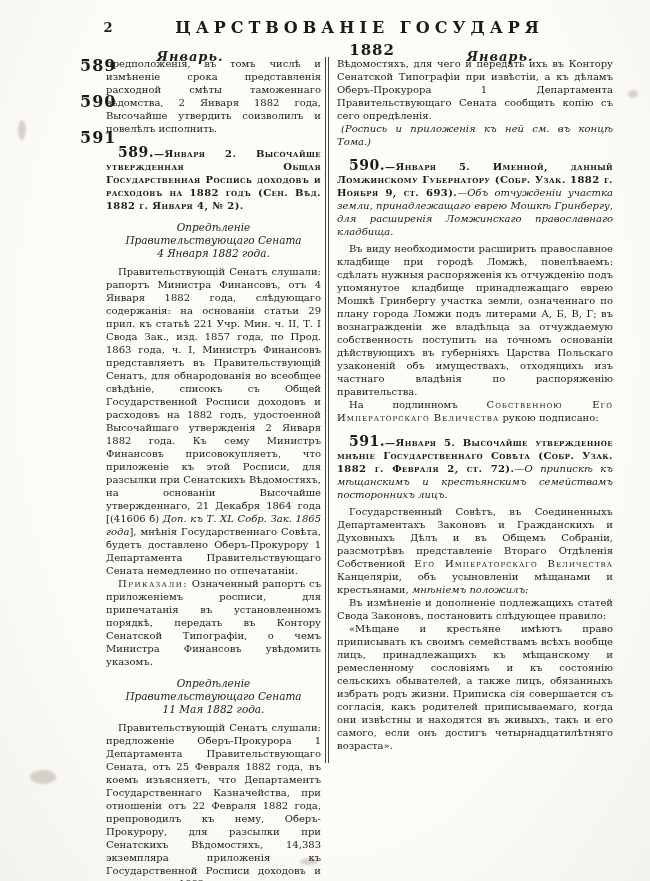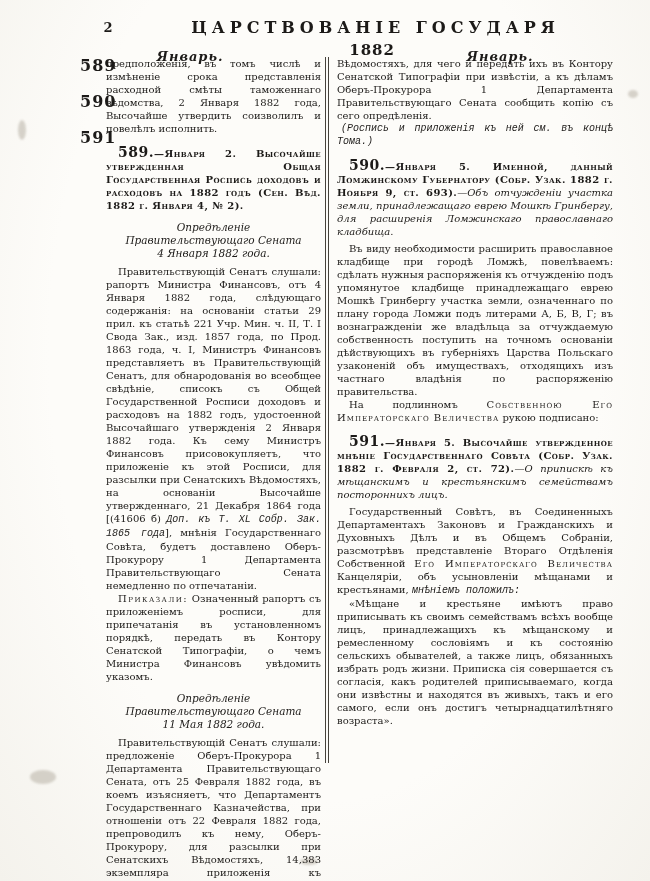--- a/index.html
+++ b/index.html
@@ -10,21 +10,21 @@
       radial-gradient(ellipse at 50% 40%, #fdfcf9 60%, #f4f2ec 100%);
     font-family:"DejaVu Serif", serif;
     color:#1c1a18;
     overflow:hidden;
   }
   .page-number{
     position:absolute;left:88px;top:20px;width:40px;
     font-size:13px;font-weight:bold;text-align:center;
   }
   .title{
-    position:absolute;left:123px;top:18px;width:505px;
+    position:absolute;left:107px;top:18px;width:505px;
     text-align:center;font-weight:bold;font-size:16px;letter-spacing:5px;
     white-space:nowrap;
   }
   .running-left,.running-right{
     position:absolute;top:49px;width:120px;text-align:center;
     font-weight:bold;font-style:italic;font-size:13px;letter-spacing:1px;
   }
   .running-left{left:130px;}
   .running-right{left:440px;}
   .running-year{
@@ -51,21 +51,21 @@
   .entry-head{margin:11px 0 4px 0;text-indent:12px;}
   .entry-num{font-size:14px;font-weight:bold;letter-spacing:0.5px;}
   .head-caps{font-weight:bold;font-variant-caps:small-caps;letter-spacing:0.4px;}
   .subject{font-weight:normal;font-style:italic;}
   .subhead{
     margin:9px 6px 5px 6px;text-indent:0;text-align:center;
     font-style:italic;font-size:10.5px;line-height:13px;
   }
   .spaced-label{font-variant-caps:small-caps;letter-spacing:1.5px;}
   .caps-inline{font-variant-caps:small-caps;letter-spacing:1px;}
-  .note-italic{font-style:italic;text-indent:4px;margin:0;font-family:Liberation Mono, monospace;}
+  .note-italic{font-style:italic;text-indent:4px;margin:0;}
   .sig-name{
     margin:1px 0 0 0;text-indent:0;text-align:right;padding-right:14px;
     font-weight:bold;font-style:italic;letter-spacing:0.5px;
   }
   .speck{position:absolute;border-radius:50%;background:#b8b2a6;filter:blur(1px);opacity:.55;}
 </style>
 </head>
 <body>
 
 <div class="page">
@@ -113,17 +113,18 @@
     <p class="entry-head"><span class="entry-num">590.</span><span class="head-caps">—Января 5. Именной, данный Ломжинскому Губернатору (Собр. Узак. 1882 г. Ноября 9, ст. 693).</span><span class="subject">—Объ отчужденіи участка земли, принадлежащаго еврею Мошкѣ Гринбергу, для расширенія Ломжинскаго православнаго кладбища.</span></p>
 
     <p class="para">Въ виду необходимости расширить православное кладбище при городѣ Ломжѣ, повелѣваемъ: сдѣлать нужныя распоряженія къ отчужденію подъ упомянутое кладбище принадлежащаго еврею Мошкѣ Гринбергу участка земли, означеннаго по плану города Ломжи подъ литерами А, Б, В, Г; въ вознагражденіи же владѣльца за отчуждаемую собственность поступить на точномъ основаніи дѣйствующихъ въ губерніяхъ Царства Польскаго узаконеній объ имуществахъ, отходящихъ изъ частнаго владѣнія по распоряженію правительства.</p>
 
     <p class="para"><span>На подлинномъ </span><span class="caps-inline">Собственною Его Императорскаго Величества</span><span> рукою подписано:</span></p>
 
     <p class="entry-head"><span class="entry-num">591.</span><span class="head-caps">—Января 5. Высочайше утвержденное мнѣніе Государственнаго Совѣта (Собр. Узак. 1882 г. Февраля 2, ст. 72).</span><span class="subject">—О припискѣ къ мѣщанскимъ и крестьянскимъ семействамъ постороннихъ лицъ.</span></p>
 
     <p class="para"><span>Государственный Совѣтъ, въ Соединенныхъ Департаментахъ Законовъ и Гражданскихъ и Духовныхъ Дѣлъ и въ Общемъ Собраніи, разсмотрѣвъ представленіе Втораго Отдѣленія Собственной </span><span class="caps-inline">Его Императорскаго Величества</span><span> Канцеляріи, объ усыновленіи мѣщанами и крестьянами, </span><span class="note-italic">мнѣніемъ положилъ:</span></p>
 
+    <p class="para">Въ измѣненіе и дополненіе подлежащихъ статей Свода Законовъ, постановить слѣдующее правило:</p>
 
     <p class="para">«Мѣщане и крестьяне имѣютъ право приписывать къ своимъ семействамъ всѣхъ вообще лицъ, принадлежащихъ къ мѣщанскому и ремесленному сословіямъ и къ состоянію сельскихъ обывателей, а также лицъ, обязанныхъ избрать родъ жизни. Приписка сія совершается съ согласія, какъ родителей приписываемаго, когда они извѣстны и находятся въ живыхъ, такъ и его самого, если онъ достигъ четырнадцатилѣтняго возраста».</p>
   </div>
 
 </div>
 
 </body></html>

